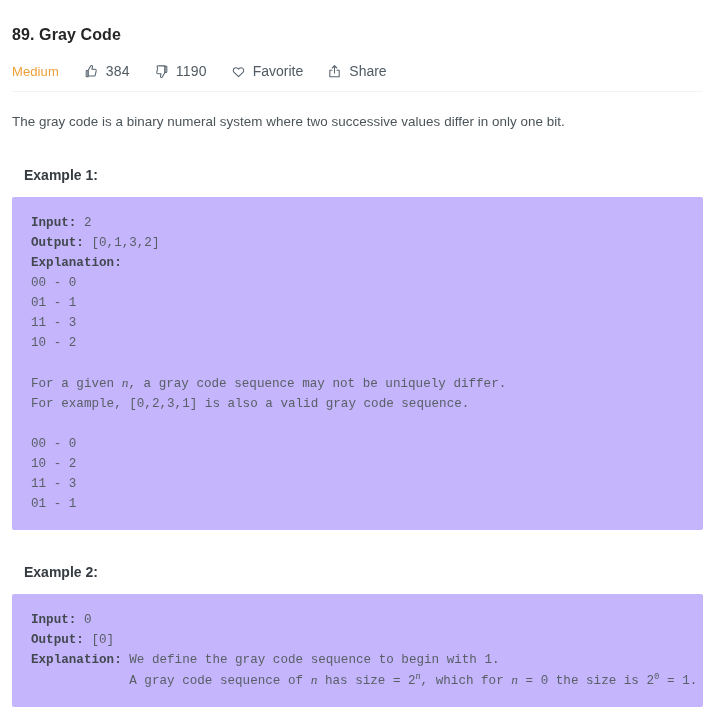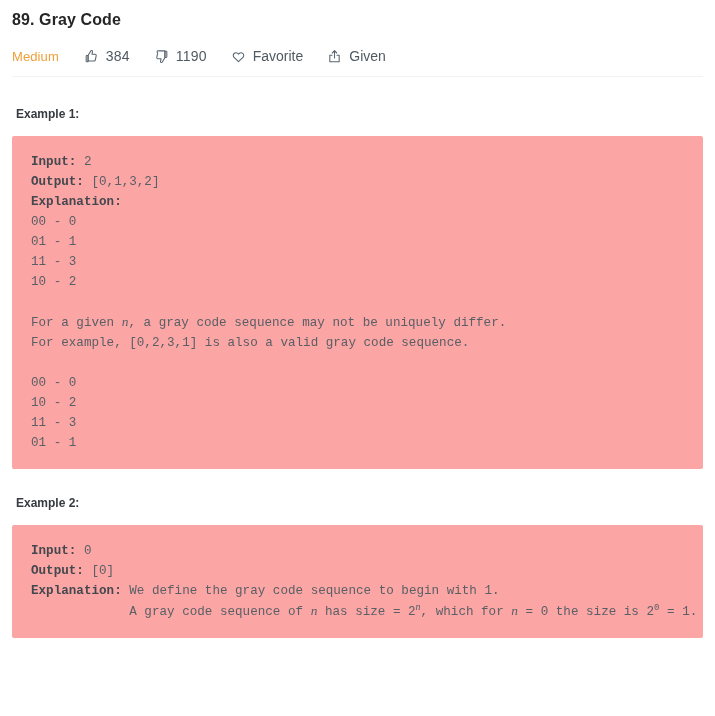--- a/index.html
+++ b/index.html
@@ -24,21 +24,21 @@
   }
 
   
   .question-title {
     font-size: 16px;
     line-height: 20px;
     font-weight: 600;
     color: #262626;
     letter-spacing: .1px;
     margin: 0;
-    padding-top: 10px;
+    padding-top: 25px;
   }
 
   .meta-row {
     display: flex;
     align-items: center;
     height: 22px;
     margin-top: 15px;
     font-size: 13px;
     color: #5c6b77;
     text-align: right;
@@ -86,31 +86,31 @@
     margin: 0;
     padding-top: 16px;
     letter-spacing: .05px;
   }
   .para em {
     font-family: "Liberation Serif", serif;
     font-style: italic;
     font-size: 14px;
   }
   .example-heading {
-    font-size: 12px;
+    font-size: 14px;
     line-height: 20px;
     font-weight: 700;
     color: #353b41;
-    margin: 4px;
+    margin: 12px;
     padding-top: 20px;
   }
 
   
   pre.codeblock {
-    background: #fca5a5;
+    background: #c4b5fd;
     border-radius: 2px;
     margin: 11px 0 0 0;
     padding: 16px 18px 16px 19px;
     font-family: "Liberation Mono", "DejaVu Sans Mono", monospace;
     font-size: 12.6px;
     line-height: 20px;
     color: #585f65;
     white-space: pre;
     overflow: hidden;
     box-sizing: border-box;
@@ -176,29 +176,30 @@
     </div>
 
     <div class="meta-item">
       <span class="ico">
         <svg width="15" height="15" viewBox="0 0 24 24" fill="none" stroke="currentColor" stroke-width="1.7" stroke-linecap="round" stroke-linejoin="round">
           <path d="M8 10H4.5v10.5h15V10H16"></path>
           <path d="M12 2.8v11.4"></path>
           <path d="M8.4 6.4L12 2.8l3.6 3.6"></path>
         </svg>
       </span>
-      <span>Given</span>
+      <span>Share</span>
     </div>
 
   </div>
 
   <div class="divider"></div>
 
   <div class="content">
 
+    <p class="para">The gray code is a binary numeral system where two successive values differ in only one bit.</p>
 
 
     <p class="example-heading">Example 1:</p>
 
     <pre class="codeblock" id="codeblock-1"><strong>Input:</strong><span> 2</span>
 <strong>Output:</strong><span> [0,1,3,2]</span>
 <strong>Explanation:</strong>
 <span>00 - 0
 01 - 1
 11 - 3

